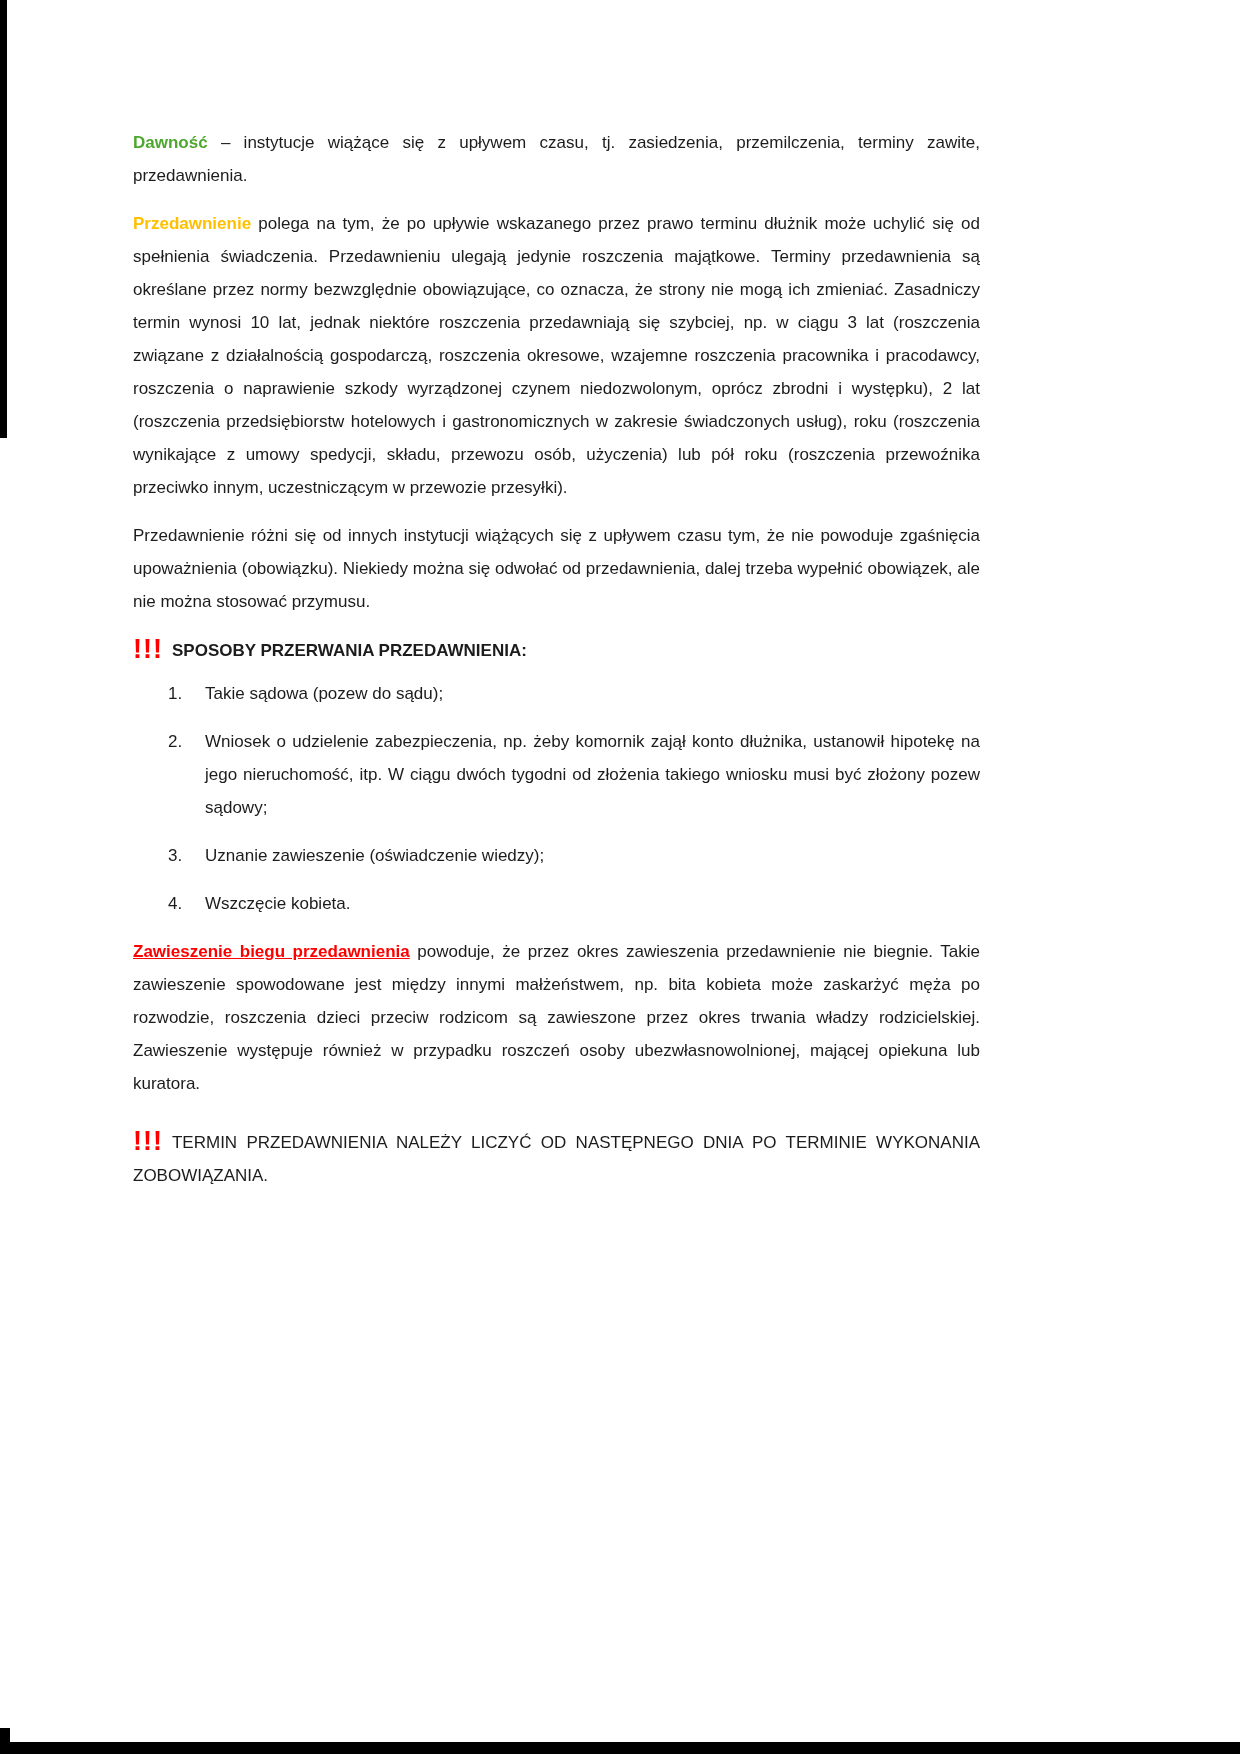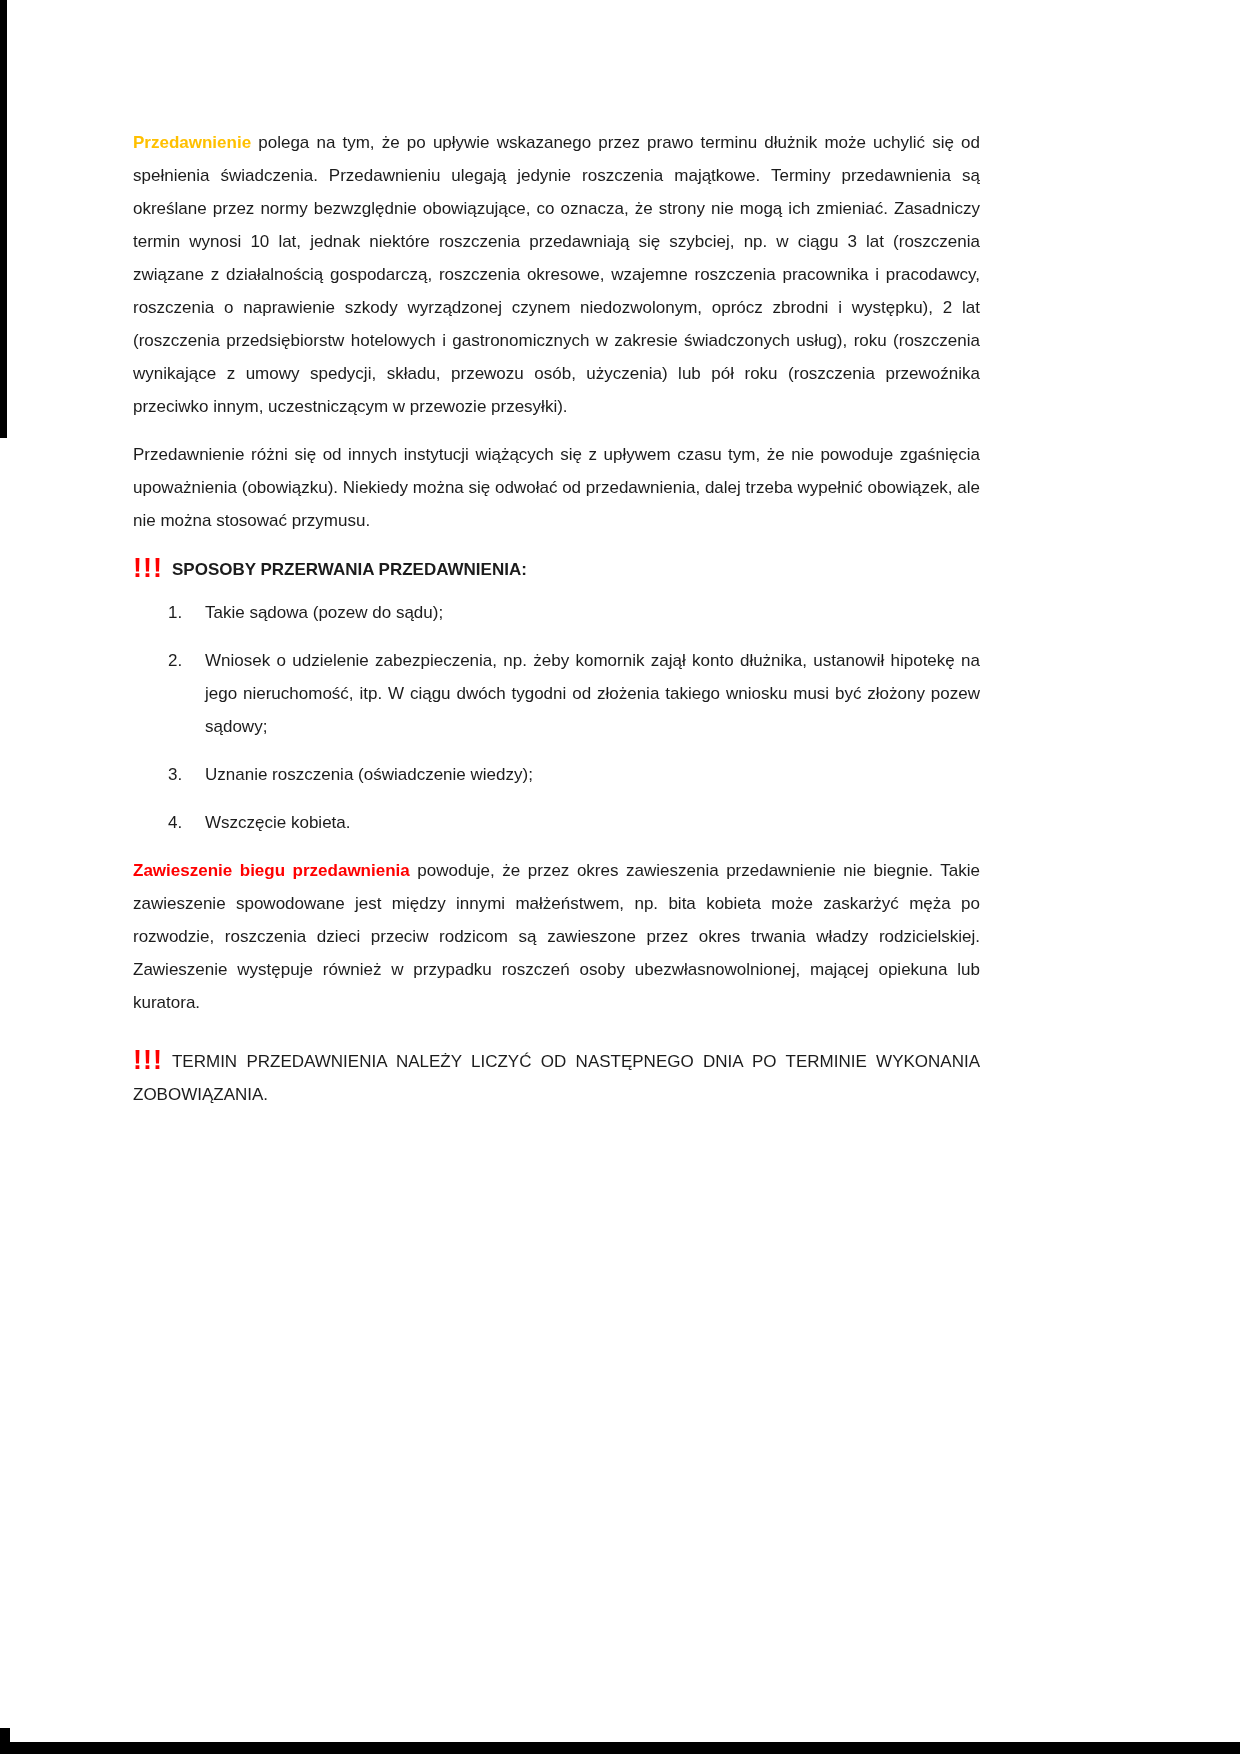--- a/index.html
+++ b/index.html
@@ -19,21 +19,21 @@
     top: 126px;
     width: 847px;
     font-size: 17px;
     line-height: 33px;
     text-align: justify;
   }
   p { margin: 0 0 15px 0; }
   .lead { font-weight: bold; }
   .green { color: var(--green, #4EA72E); }
   .yellow { color: var(--yellow, #FFC000); }
-  .red { color: var(--red, #FF0000); }
+  .red { color: var(--red, #FF0000); text-decoration: underline; }
   .marker {
     color: var(--red, #FF0000);
     font-weight: bold;
     font-size: 27px;
     line-height: 33px;
     letter-spacing: 1px;
     margin-right: 9px;
     vertical-align: -2px;
   }
   .heading { margin-top: 13px; margin-bottom: 10px; }
@@ -67,39 +67,40 @@
 <body>
 
 <div class="page">
 
   <div class="artifact-left"></div>
   <div class="artifact-bottom"></div>
   <div class="artifact-corner"></div>
 
   <div class="content">
 
+    <p><span class="lead green">Dawność</span><span> – instytucje wiążące się z upływem czasu, tj. zasiedzenia, przemilczenia, terminy zawite, przedawnienia.</span></p>
 
     <p><span class="lead yellow">Przedawnienie</span><span> polega na tym, że po upływie wskazanego przez prawo terminu dłużnik może uchylić się od spełnienia świadczenia. Przedawnieniu ulegają jedynie roszczenia majątkowe. Terminy przedawnienia są określane przez normy bezwzględnie obowiązujące, co oznacza, że strony nie mogą ich zmieniać. Zasadniczy termin wynosi 10 lat, jednak niektóre roszczenia przedawniają się szybciej, np. w ciągu 3 lat (roszczenia związane z działalnością gospodarczą, roszczenia okresowe, wzajemne roszczenia pracownika i pracodawcy, roszczenia o naprawienie szkody wyrządzonej czynem niedozwolonym, oprócz zbrodni i występku), 2 lat (roszczenia przedsiębiorstw hotelowych i gastronomicznych w zakresie świadczonych usług), roku (roszczenia wynikające z umowy spedycji, składu, przewozu osób, użyczenia) lub pół roku (roszczenia przewoźnika przeciwko innym, uczestniczącym w przewozie przesyłki).</span></p>
 
     <p><span>Przedawnienie różni się od innych instytucji wiążących się z upływem czasu tym, że nie powoduje zgaśnięcia upoważnienia (obowiązku). Niekiedy można się odwołać od przedawnienia, dalej trzeba wypełnić obowiązek, ale nie można stosować przymusu.</span></p>
 
     <p class="heading"><span class="marker">!!!</span><span class="heading-text">SPOSOBY PRZERWANIA PRZEDAWNIENIA:</span></p>
 
     <div class="list">
       <div class="list-item">
         <span class="num">1.</span>
         <span class="li-text">Takie sądowa (pozew do sądu);</span>
       </div>
       <div class="list-item">
         <span class="num">2.</span>
         <span class="li-text">Wniosek o udzielenie zabezpieczenia, np. żeby komornik zajął konto dłużnika, ustanowił hipotekę na jego nieruchomość, itp. W ciągu dwóch tygodni od złożenia takiego wniosku musi być złożony pozew sądowy;</span>
       </div>
       <div class="list-item">
         <span class="num">3.</span>
-        <span class="li-text">Uznanie roszczenia (oświadczenie wiedzy);</span>
+        <span class="li-text">Uznanie zawieszenie (oświadczenie wiedzy);</span>
       </div>
       <div class="list-item">
         <span class="num">4.</span>
         <span class="li-text">Wszczęcie kobieta.</span>
       </div>
     </div>
 
     <p><span class="lead red">Zawieszenie biegu przedawnienia</span><span> powoduje, że przez okres zawieszenia przedawnienie nie biegnie. Takie zawieszenie spowodowane jest między innymi małżeństwem, np. bita kobieta może zaskarżyć męża po rozwodzie, roszczenia dzieci przeciw rodzicom są zawieszone przez okres trwania władzy rodzicielskiej. Zawieszenie występuje również w przypadku roszczeń osoby ubezwłasnowolnionej, mającej opiekuna lub kuratora.</span></p>
 
     <p class="final-note"><span class="marker">!!!</span><span>TERMIN PRZEDAWNIENIA NALEŻY LICZYĆ OD NASTĘPNEGO DNIA PO TERMINIE WYKONANIA ZOBOWIĄZANIA.</span></p>

